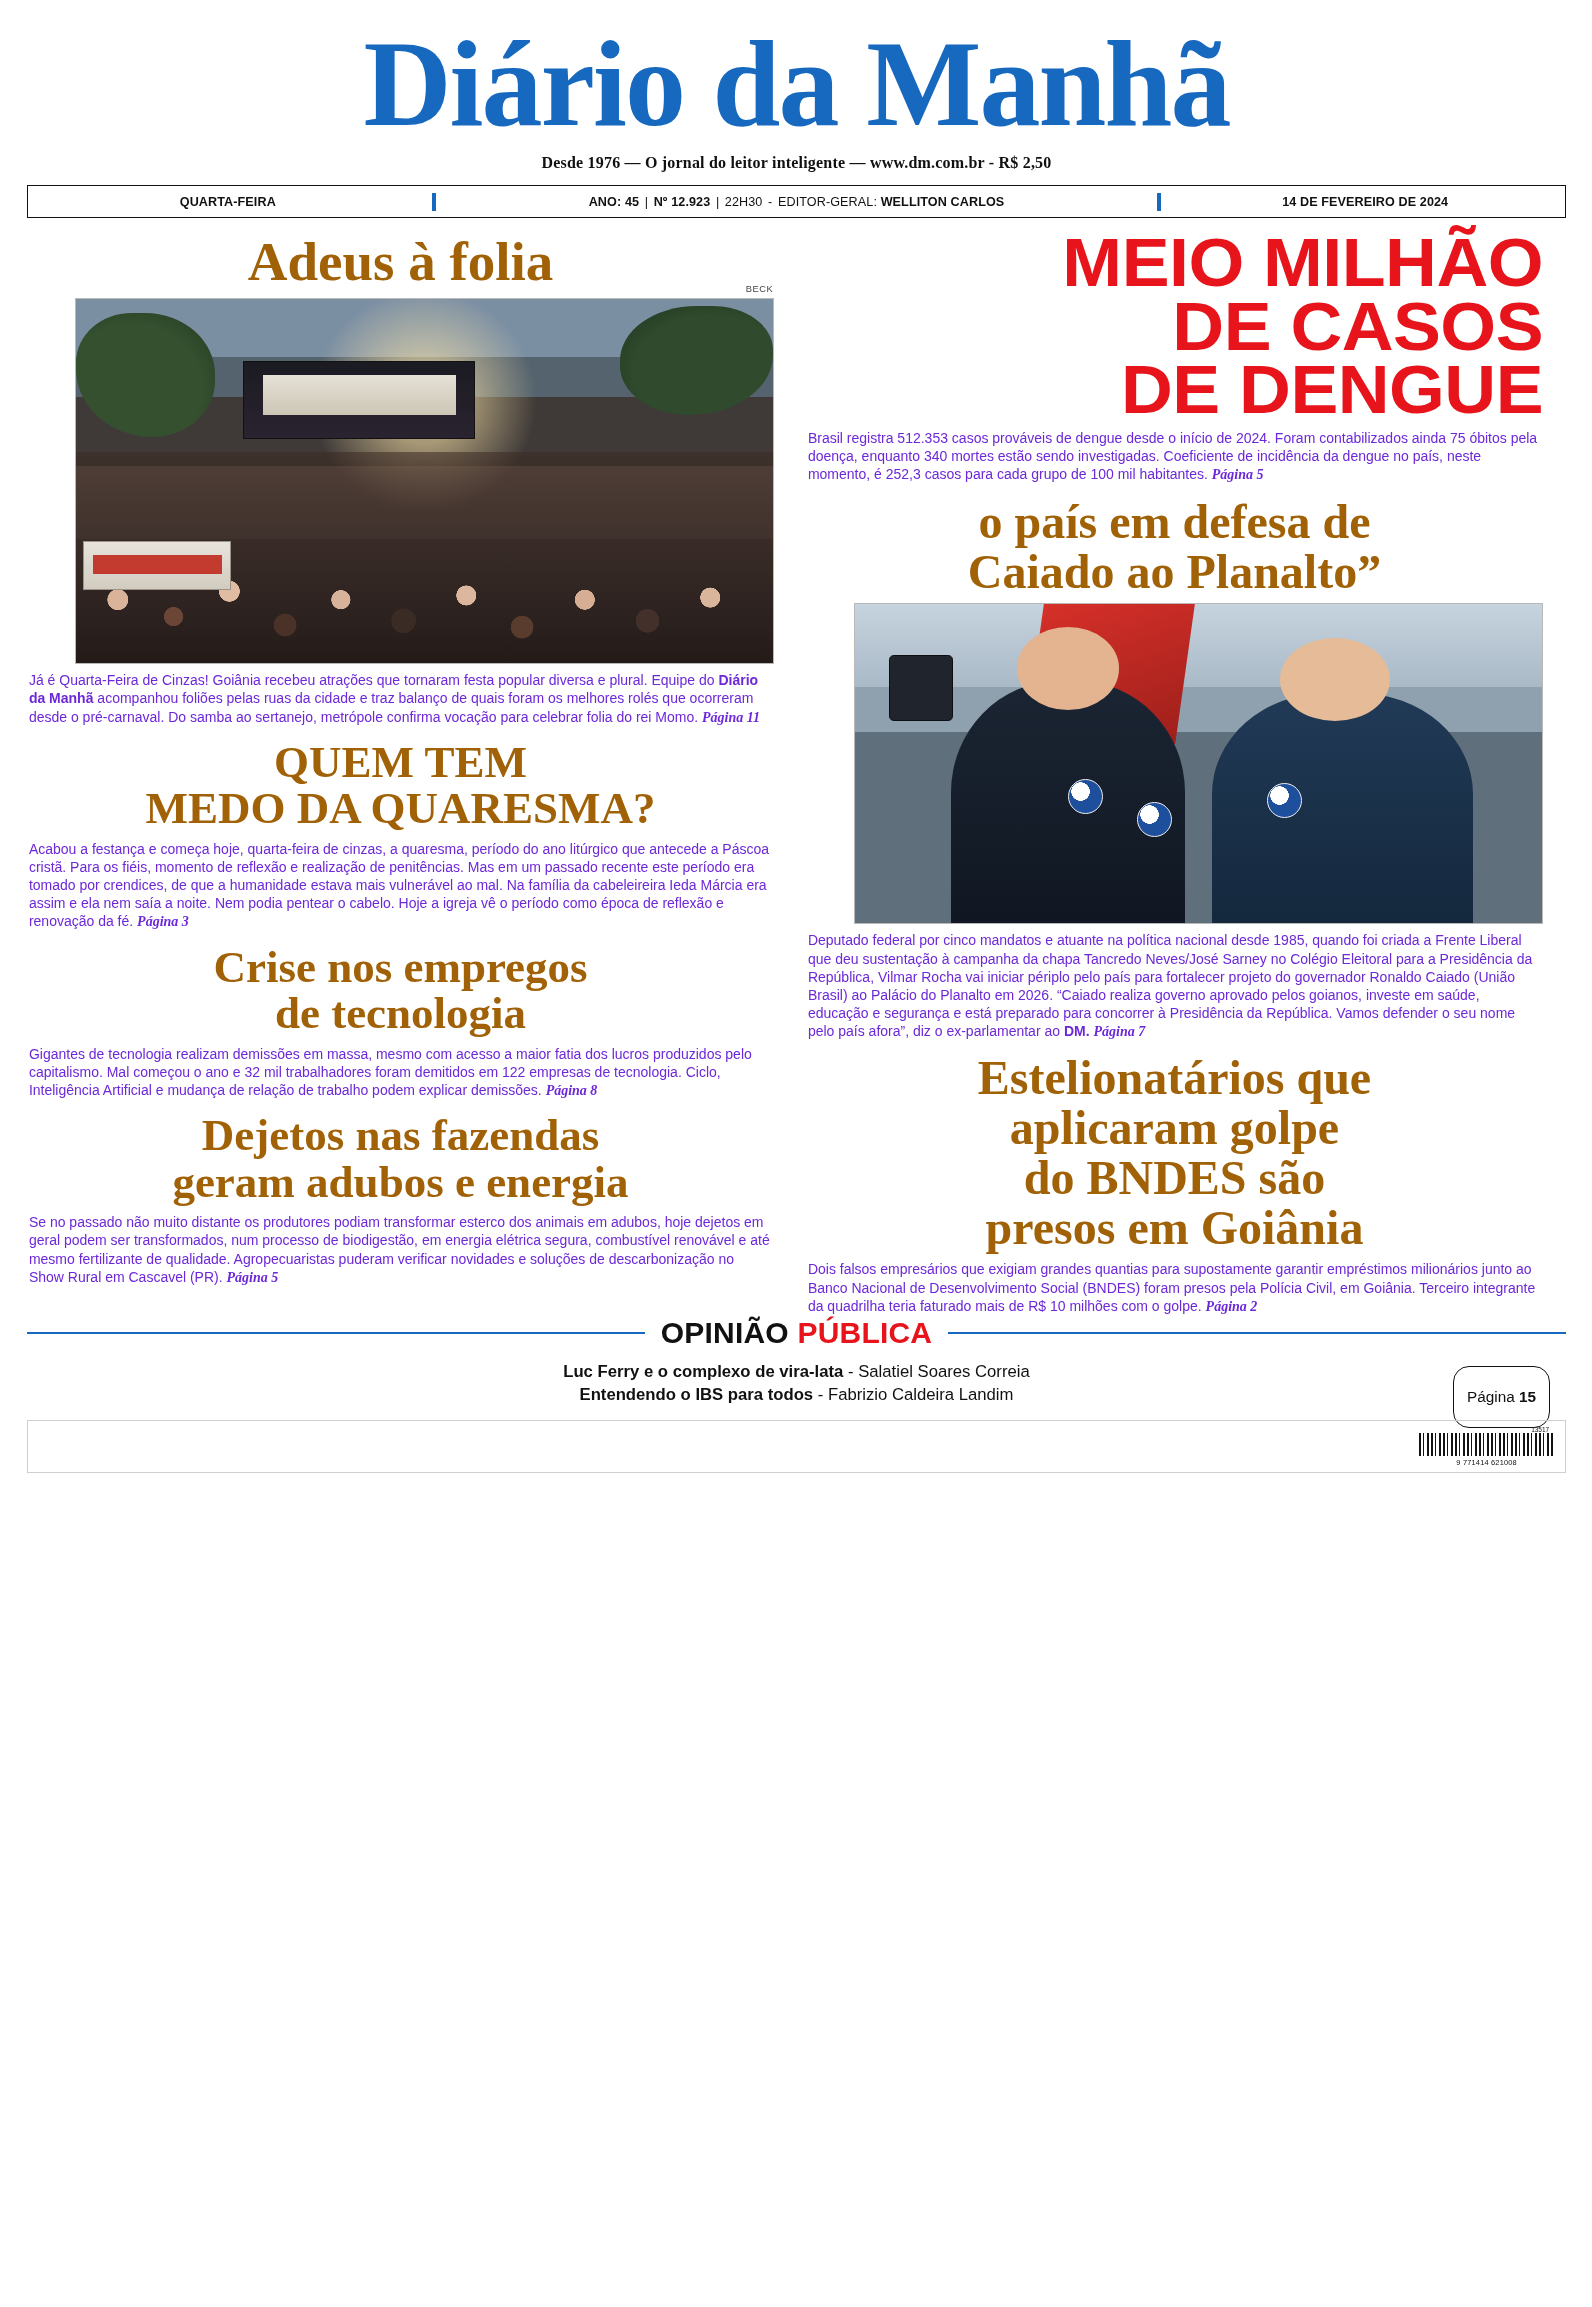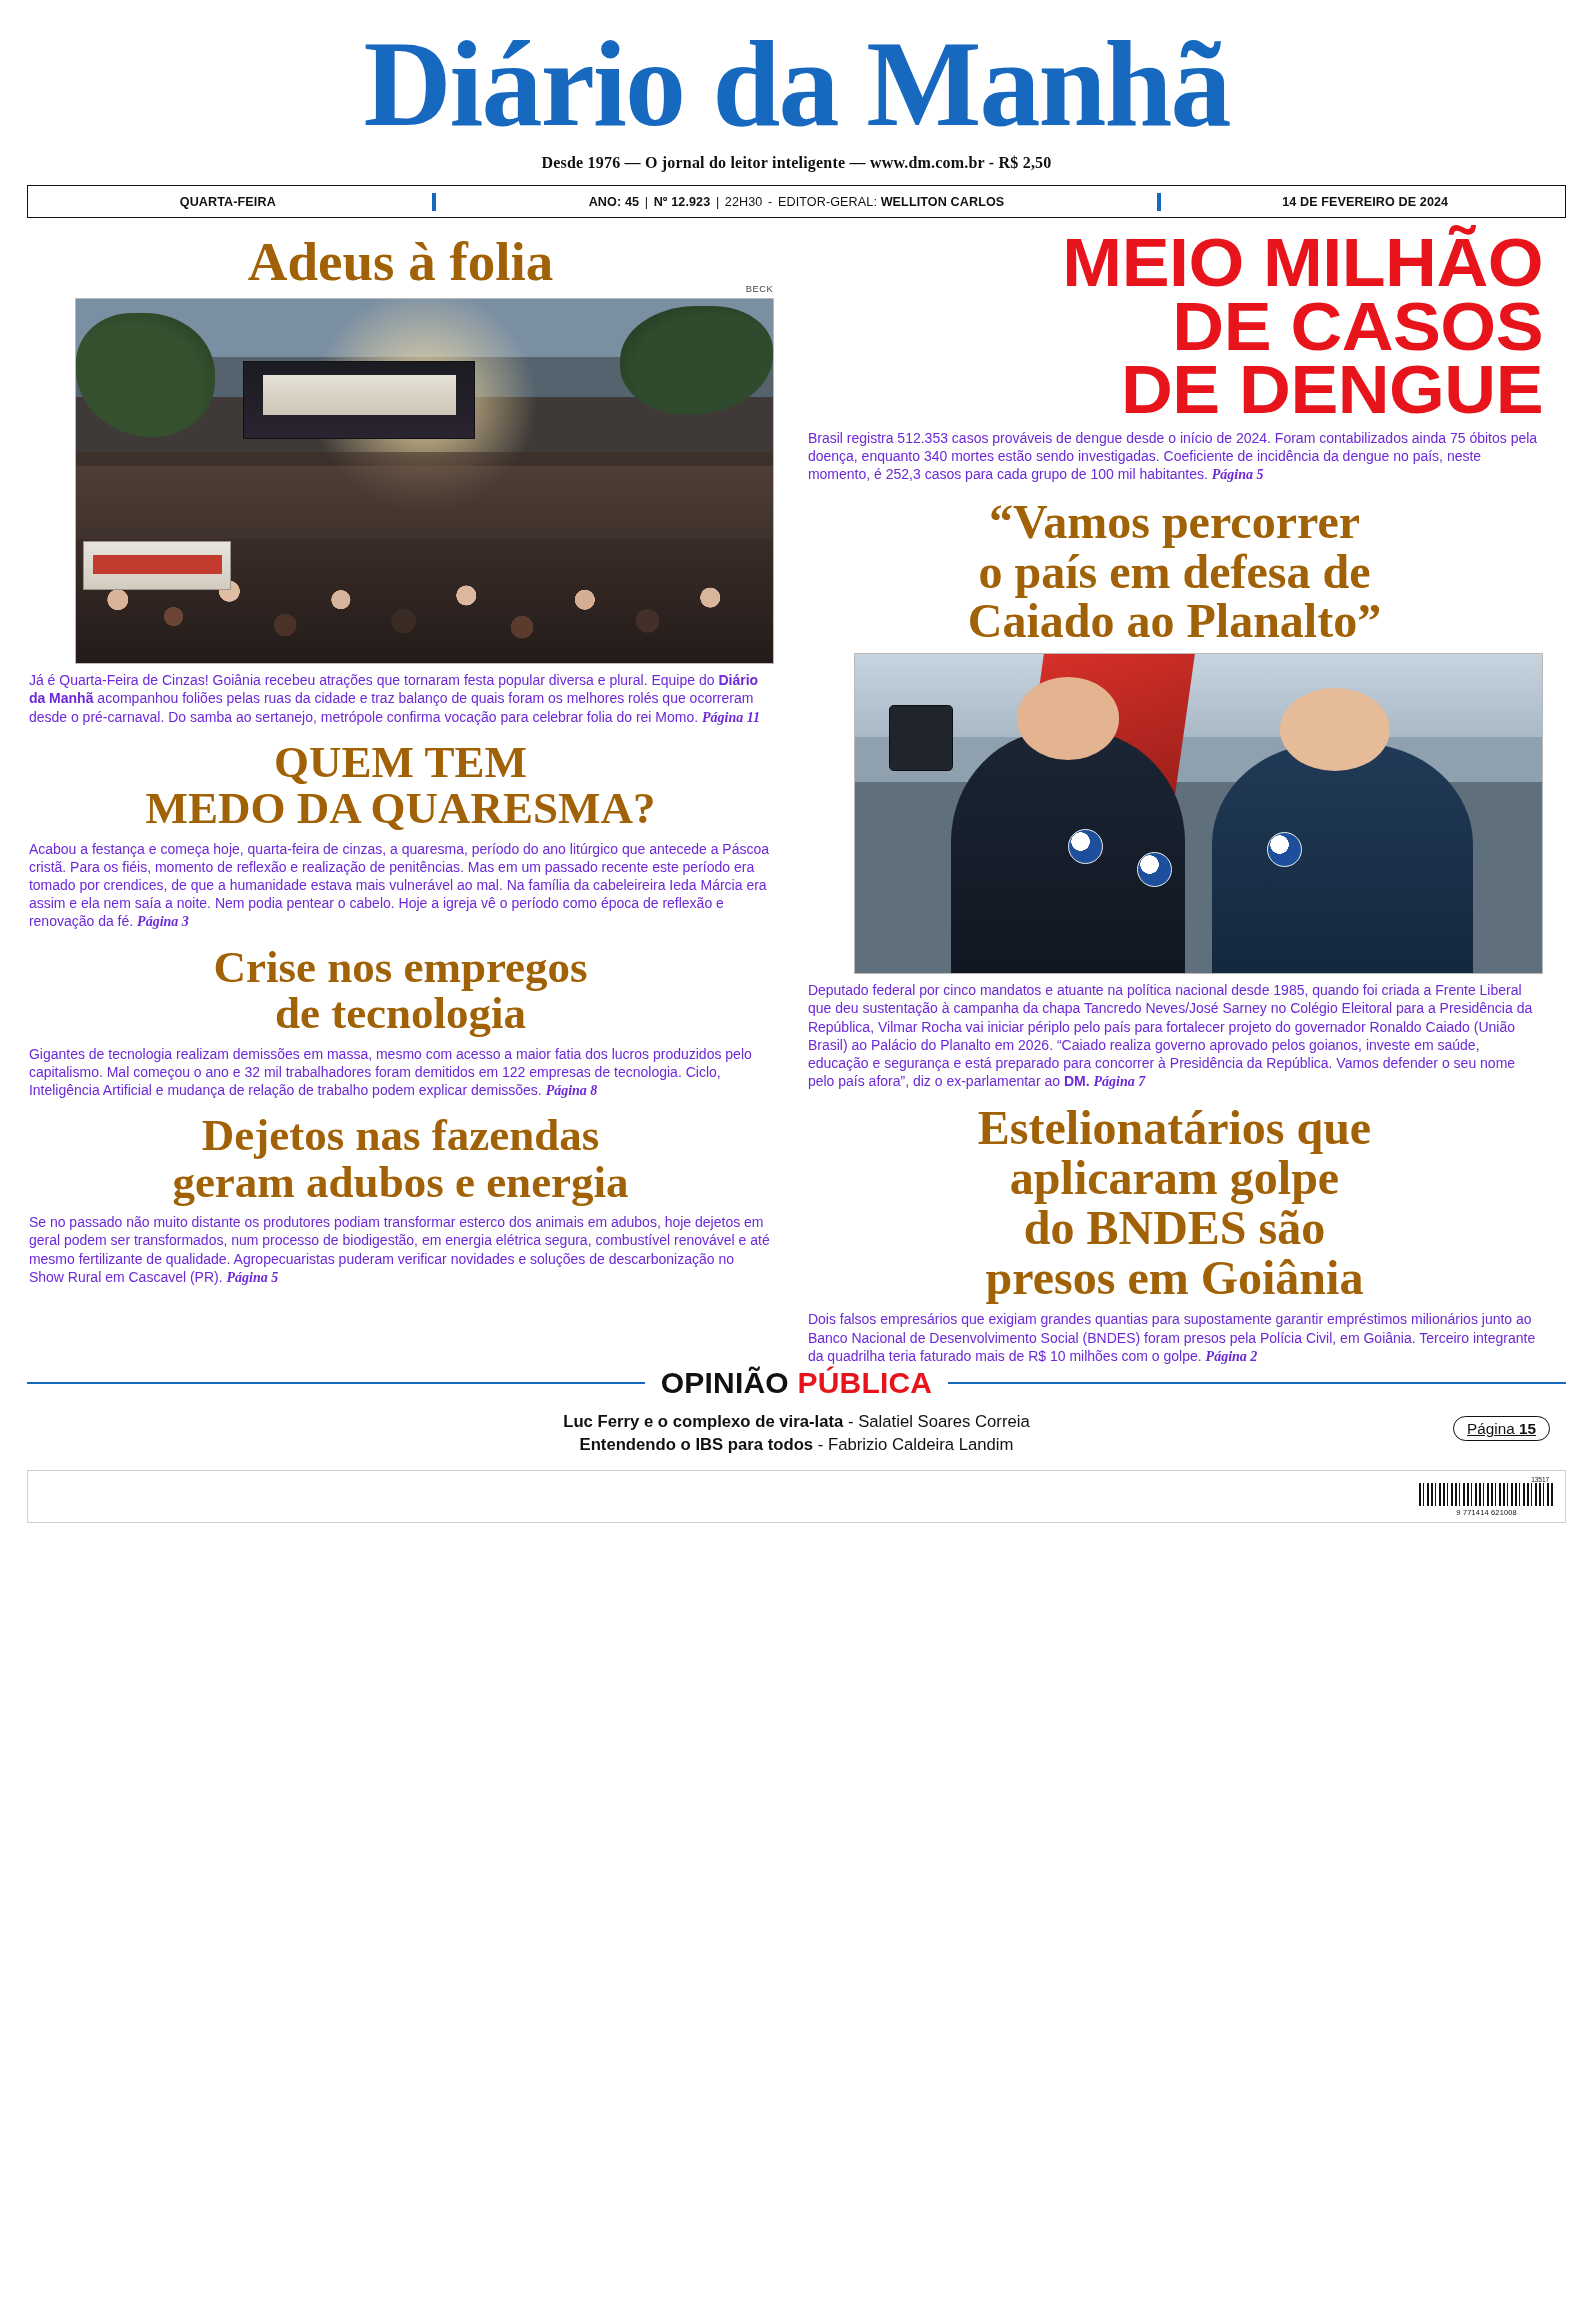--- a/index.html
+++ b/index.html
@@ -144,24 +144,23 @@
     margin-top:10.2px;
     position:relative;
   }
   .opiniao-lines b{font-weight:bold;}
   .pagina-badge{
     position:absolute;
     right:16px;
     top:6.5px;
     border:1.4px solid #111;
     border-radius:16px;
-    padding:1px 13px;
+    padding:19px 13px;
     font-size:15.3px;
     font-weight:normal;
-    text-decoration:underline;
   }
   .pagina-badge b{font-weight:bold;}
 
   
   .footer{
     margin-top:14px;
     border:1.4px solid #cfcfcf;
     height:51px;
     display:flex;
     align-items:center;
@@ -360,21 +359,20 @@
         <div>MEIO MILHÃO</div>
         <div>DE CASOS</div>
         <div>DE DENGUE</div>
       </div>
 
       <p class="body-text">
         <span>Brasil registra 512.353 casos prováveis de dengue desde o início de 2024. Foram contabilizados ainda 75 óbitos pela doença, enquanto 340 mortes estão sendo investigadas. Coeficiente de incidência da dengue no país, neste momento, é 252,3 casos para cada grupo de 100 mil habitantes. </span><span class="pg">Página 5</span>
       </p>
 
       <h2 class="headline-serif sec big">
-        <span style="display:block">“Vamos percorrer</span>
         <span style="display:block">o país em defesa de</span>
         <span style="display:block">Caiado ao Planalto”</span>
       </h2>
 
       <div class="photo-wrap">
         <div class="photo ph-political">
           <div class="sky"></div>
           <div class="flagred"></div>
           <div class="phone"></div>
           <div class="manA"></div>

